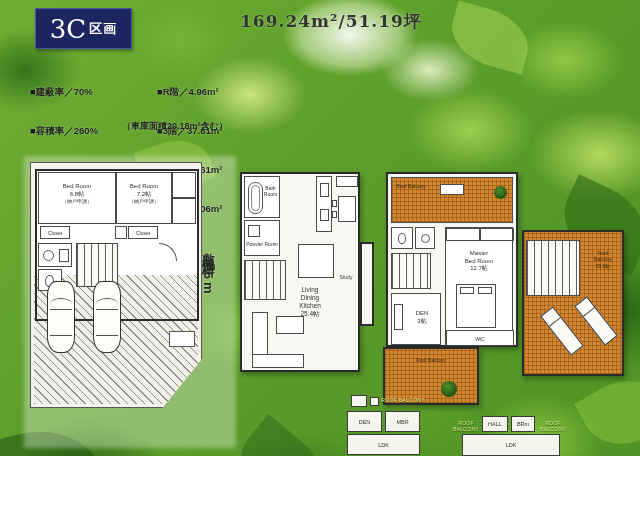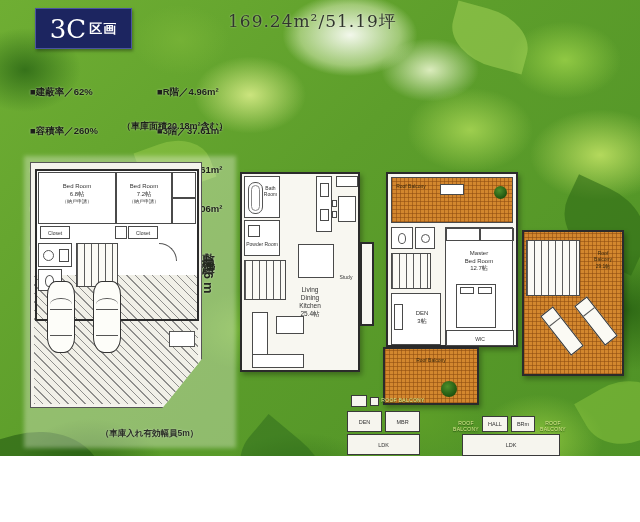--- a/index.html
+++ b/index.html
@@ -26,22 +26,22 @@
       linear-gradient(135deg,#6fae33,#5d9e2b 45%,#4f9226);
   }
   .abs{position:absolute;}
   .leaf{position:absolute; border-radius:0 62% 0 62%;}
   
   .badge{left:35px; top:8px; width:97px; height:41px; background:#1c2560;
          border:1px solid #4a54a0; color:#fff; display:flex; align-items:center;
          justify-content:center; gap:3px; box-shadow:1px 2px 3px rgba(0,0,0,.35);}
   .badge .big{font:26px "DejaVu Serif", serif;}
   .badge .small{font:bold 13px "Liberation Sans", sans-serif; letter-spacing:1px;}
-  .title{left:228px; top:10px; width:300px; color:#30352c;
-         font-family:"DejaVu Serif", serif; text-shadow:0 0 2px rgba(255,255,255,.55);}
+  .title{left:240px; top:10px; width:300px; color:#30352c;
+         font-family:"DejaVu Serif", serif; text-shadow:0 0 2px rgba(255,255,255,.55);font-weight:bold;}
   .title .l1{font-size:17px; letter-spacing:1px;}
   .title .l2{font-size:16px; letter-spacing:.5px; margin-top:2px;}
   
   .spec{color:#1c1f18; font-size:9.5px; line-height:13px; white-space:pre;
         text-shadow:0 0 2px rgba(255,255,255,.5); font-weight:bold;}
   .spec-note{left:122px; top:120px; font-size:9px; color:#1c1f18; font-weight:bold;
              text-shadow:0 0 2px rgba(255,255,255,.5);}
   
   .paper{background:#f5f4ec;}
   .wall2{border:2px solid #2b2b2b;}
@@ -102,21 +102,21 @@
   <div class="abs badge">
     <span class="big">3C</span>
     <span class="small">区画</span>
   </div>
 
   <div class="abs title">
     <div class="l1">169.24m²/51.19坪</div>
   </div>
 
   <div class="abs spec" style="left:30px;top:59px;">
-    <div>■建蔽率／62%</div>
+    <div>■建蔽率／70%</div>
     <div>■容積率／260%</div>
     <div>■土地面積／99.16m²</div>
     <div>■建築面積／66.61m²</div>
     <div>■延床面積／169.24m²</div>
   </div>
   <div class="abs spec" style="left:157px;top:59px;">
     <div>■R階／4.96m²</div>
     <div>■3階／37.61m²</div>
     <div>■2階／66.61m²</div>
     <div>■1階／60.06m²</div>
@@ -168,21 +168,20 @@
     <div class="abs wall1 stairs" style="left:45px;top:80px;width:42px;height:44px;z-index:5;"></div>
 
     <div class="abs" style="left:128px;top:80px;width:18px;height:18px;border-top:1px solid #555;border-right:1px solid #555;border-radius:0 100% 0 0;z-index:5;"></div>
     <div class="abs" style="left:138px;top:168px;width:26px;height:16px;background:#fff;border:1px solid #555;z-index:5;"></div>
 
     <div class="car" style="left:16px;top:118px;"></div>
     <div class="car" style="left:62px;top:118px;"></div>
   </div>
 
   <div class="abs vpass">敷地通路4.6m</div>
-  <div class="abs roadnote">（車庫入れ有効幅員5m）</div>
 
   <div class="abs paper wall2 shadowed" style="left:240px;top:172px;width:120px;height:200px;background:#f8f7f1;">
 
     <div class="abs wall1" style="left:2px;top:2px;width:36px;height:42px;background:#fff;">
       <div class="tub" style="left:3px;top:5px;width:15px;height:32px;"></div>
       <div class="room-lbl tiny" style="left:17px;right:0;top:8px;">Bath Room</div>
     </div>
 
     <div class="abs wall1" style="left:2px;top:46px;width:36px;height:36px;background:#fff;">
       <div class="abs wall1" style="left:3px;top:4px;width:12px;height:12px;"></div>

